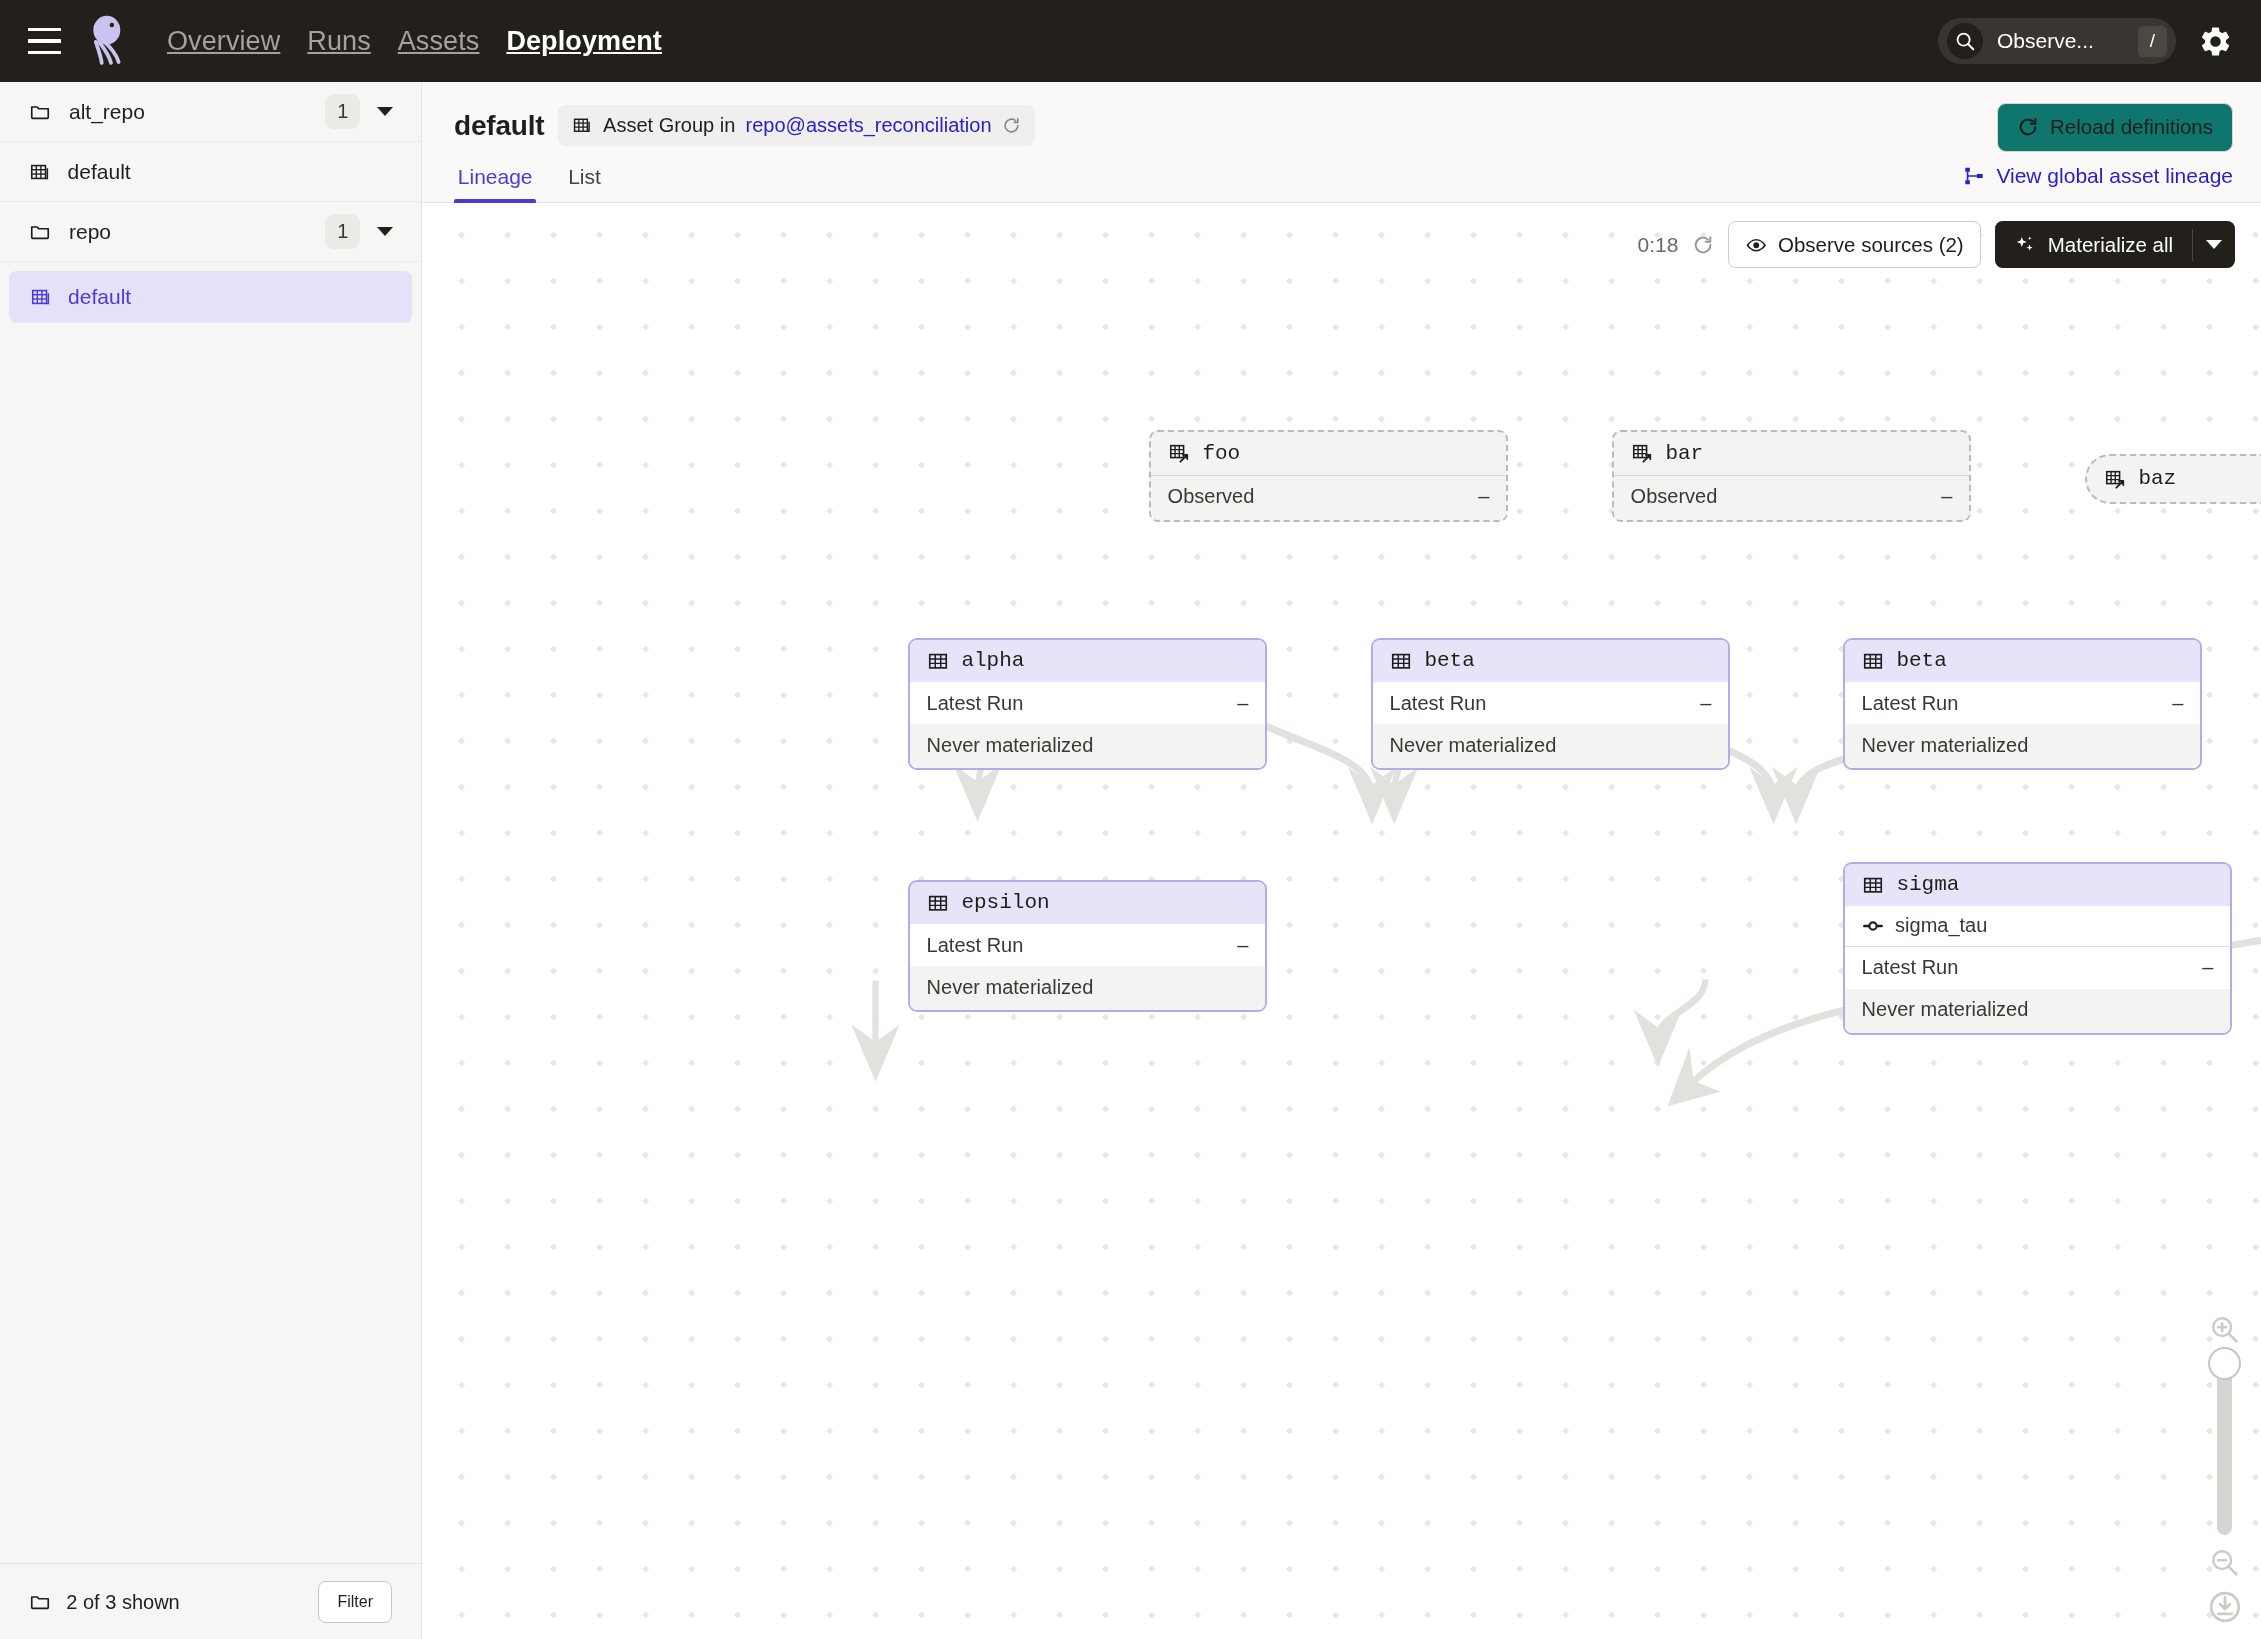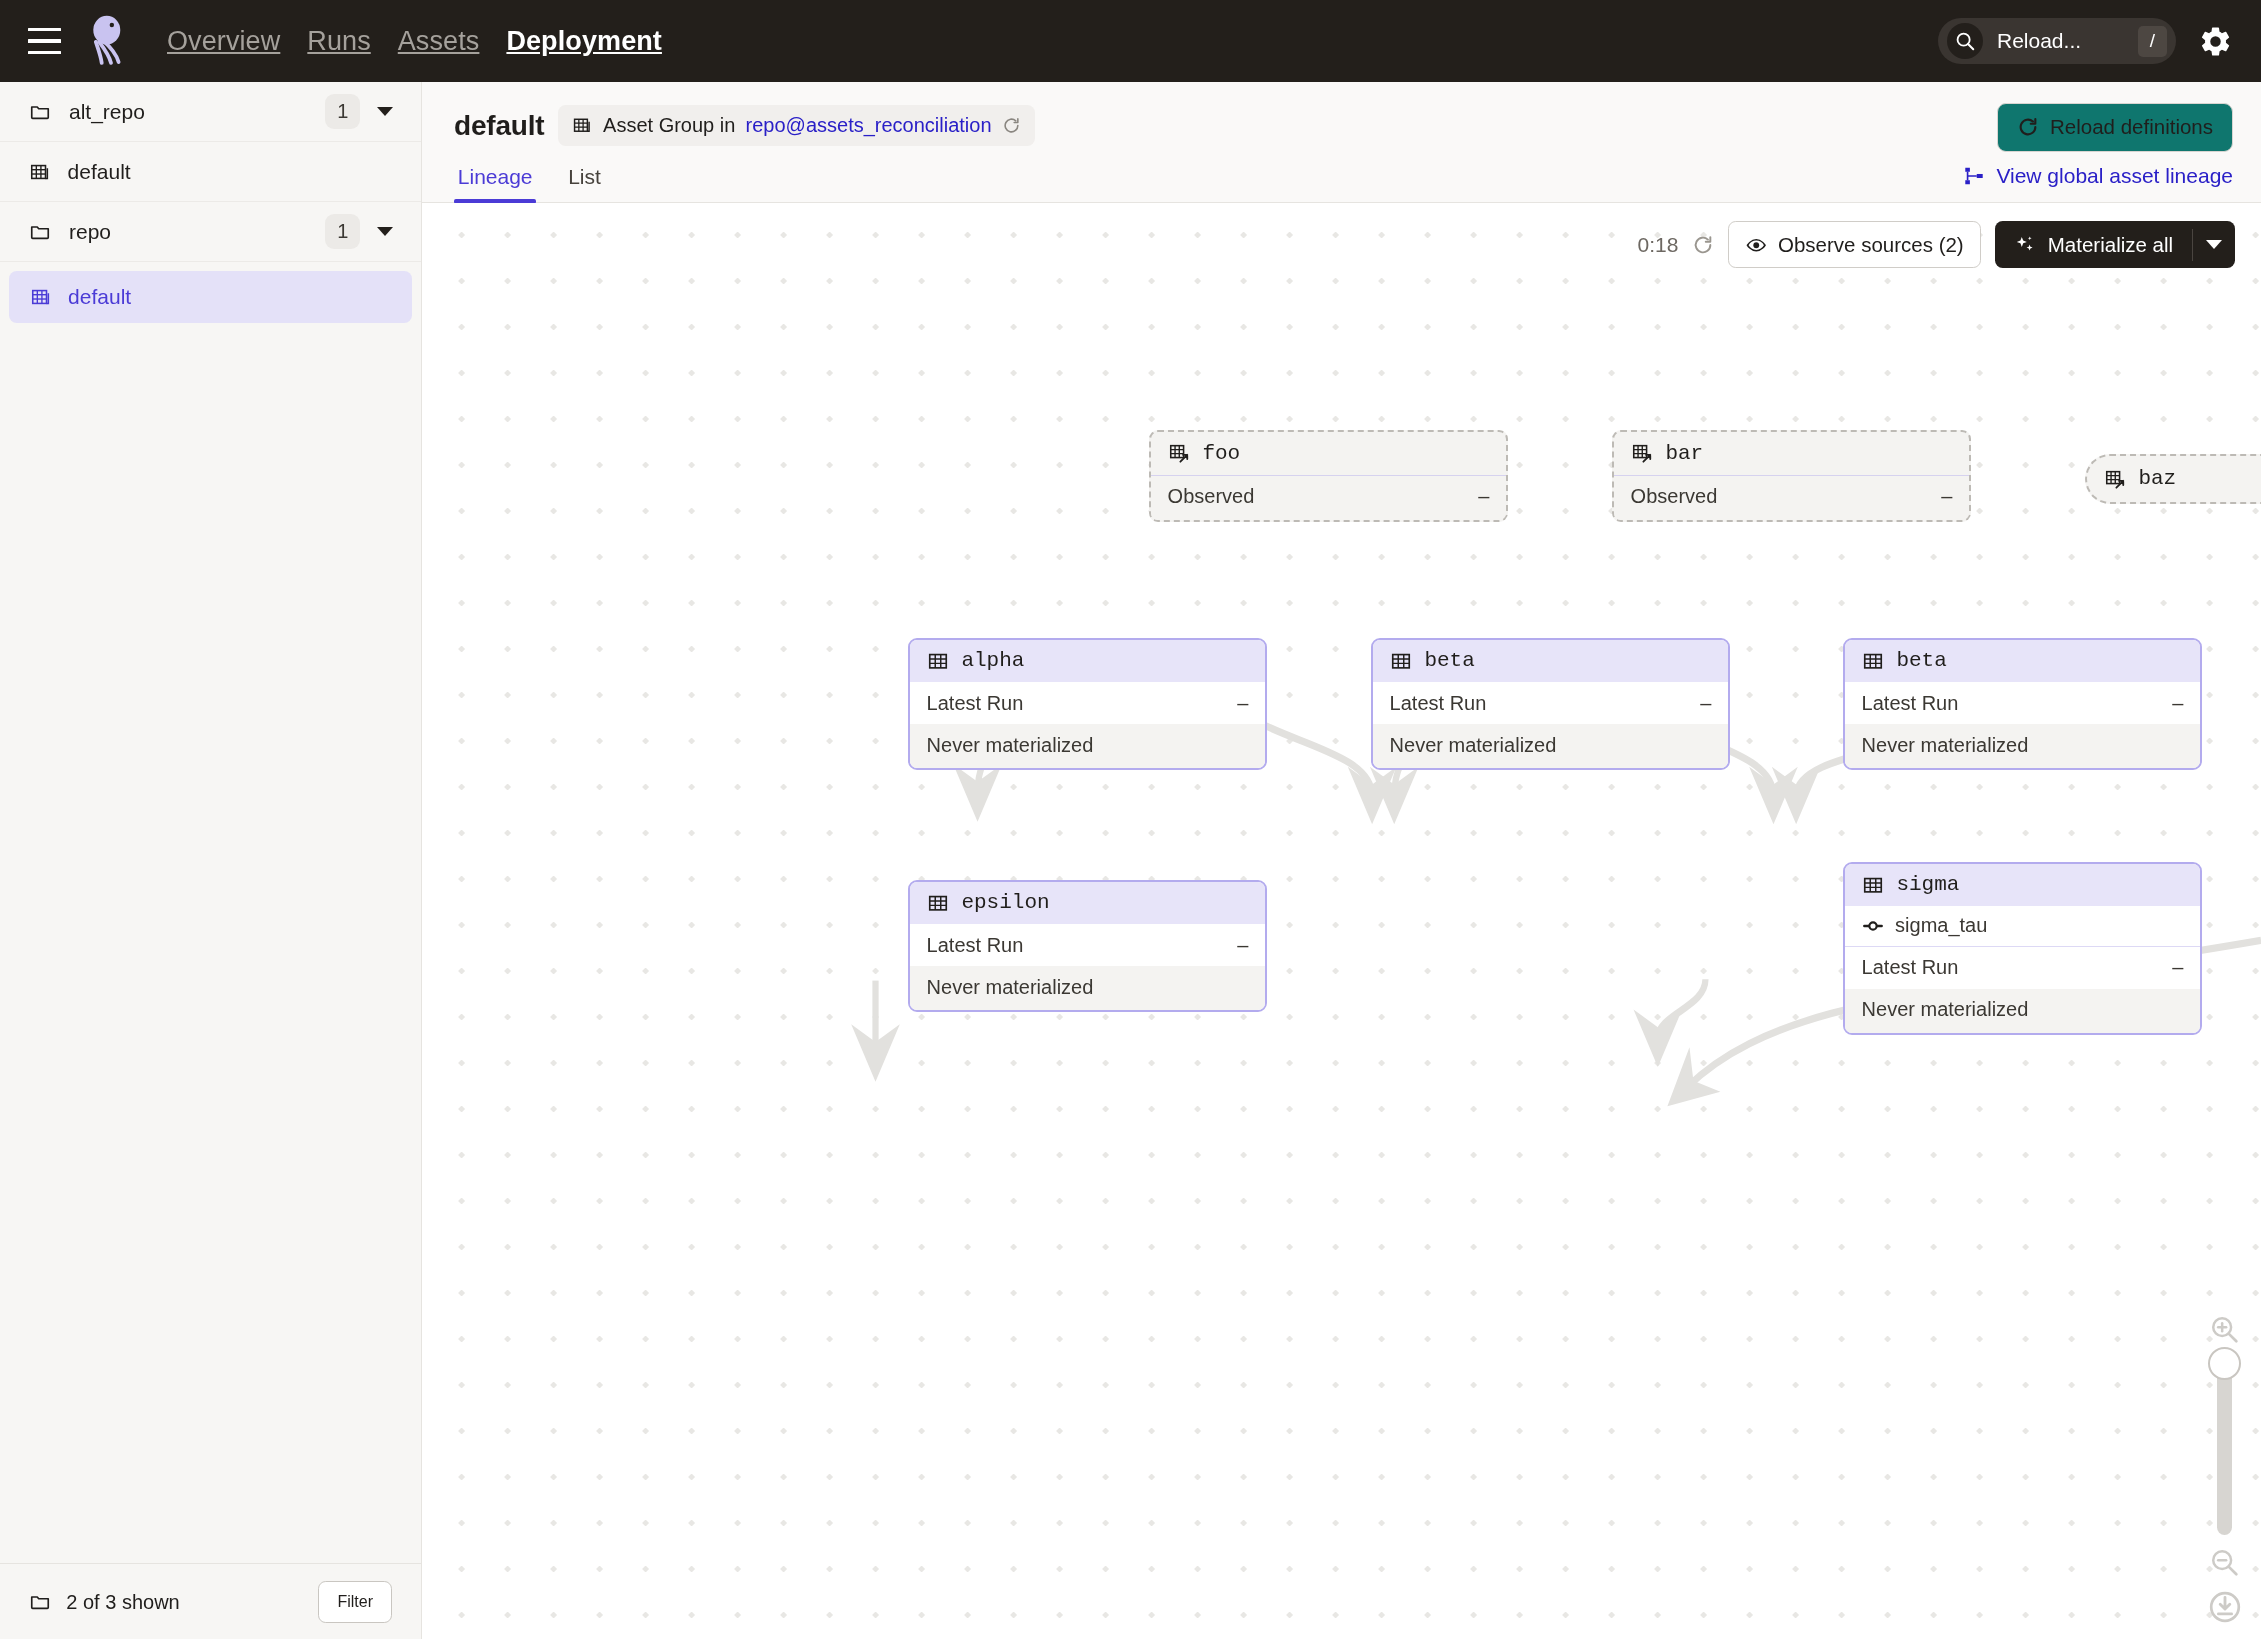--- a/index.html
+++ b/index.html
@@ -168,21 +168,21 @@
       <div class="nav-link active">Deployment</div>
     </div>
     <div class="nav-right">
       <div class="searchbox">
         <div class="search-circle">
           <svg width="22" height="22" viewBox="0 0 24 24">
             <circle cx="10.5" cy="10.5" r="6.6" fill="none" stroke="#ffffff" stroke-width="2"></circle>
             <line x1="15.3" y1="15.3" x2="21" y2="21" stroke="#ffffff" stroke-width="2.2" stroke-linecap="round"></line>
           </svg>
         </div>
-        <div class="search-txt">Reload...</div>
+        <div class="search-txt">Observe...</div>
         <div class="slash-key">/</div>
       </div>
       <svg class="gear" viewBox="0 0 24 24">
         <path fill="#ffffff" d="M19.14 12.94a7.4 7.4 0 0 0 .05-.94 7.4 7.4 0 0 0-.05-.94l2.03-1.58a.49.49 0 0 0 .12-.61l-1.92-3.32a.49.49 0 0 0-.59-.22l-2.39.96a7.03 7.03 0 0 0-1.63-.94l-.36-2.54a.48.48 0 0 0-.48-.41h-3.84a.48.48 0 0 0-.48.41l-.36 2.54c-.59.24-1.13.56-1.63.94l-2.39-.96a.48.48 0 0 0-.59.22L2.74 8.87a.48.48 0 0 0 .12.61l2.03 1.58a7.4 7.4 0 0 0 0 1.88l-2.03 1.58a.49.49 0 0 0-.12.61l1.92 3.32c.12.22.38.3.59.22l2.39-.96c.5.38 1.04.7 1.63.94l.36 2.54c.04.24.24.41.48.41h3.84c.24 0 .44-.17.48-.41l.36-2.54c.59-.24 1.13-.56 1.63-.94l2.39.96c.22.08.47 0 .59-.22l1.92-3.32a.49.49 0 0 0-.12-.61zM12 15.6A3.6 3.6 0 1 1 15.6 12 3.6 3.6 0 0 1 12 15.6z"></path>
       </svg>
     </div>
   </div>
 
   <div class="body">
 
@@ -479,21 +479,21 @@
               <span class="nm">epsilon</span>
             </div>
             <div class="kvrow">
               <span class="kv-k">Latest Run</span>
               <span class="kv-v">–</span>
             </div>
             <div class="statusrow">Never materialized</div>
           </div>
         </div>
 
-        <div class="node asset" style="left:1421px; top:659px; width:359px;">
+        <div class="node asset" style="left:1421px; top:659px; width:389px;">
           <div class="box">
             <div class="hdr">
               <svg width="22" height="22" viewBox="0 0 24 24">
                 <rect x="3" y="5" width="18" height="14.5" fill="none" stroke="#201e1c" stroke-width="1.8"></rect>
                 <line x1="3" y1="9.8" x2="21" y2="9.8" stroke="#201e1c" stroke-width="1.6"></line>
                 <line x1="3" y1="14.6" x2="21" y2="14.6" stroke="#201e1c" stroke-width="1.6"></line>
                 <line x1="9" y1="5" x2="9" y2="19.5" stroke="#201e1c" stroke-width="1.6"></line>
                 <line x1="15" y1="5" x2="15" y2="19.5" stroke="#201e1c" stroke-width="1.6"></line>
               </svg>
               <span class="nm">sigma</span>

